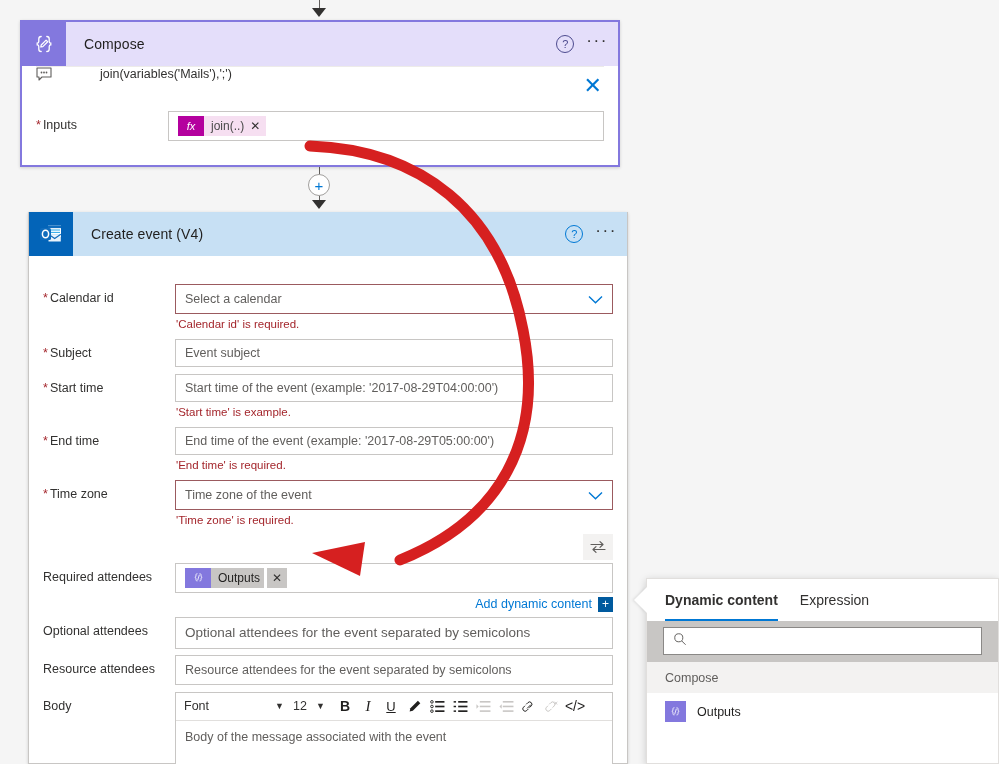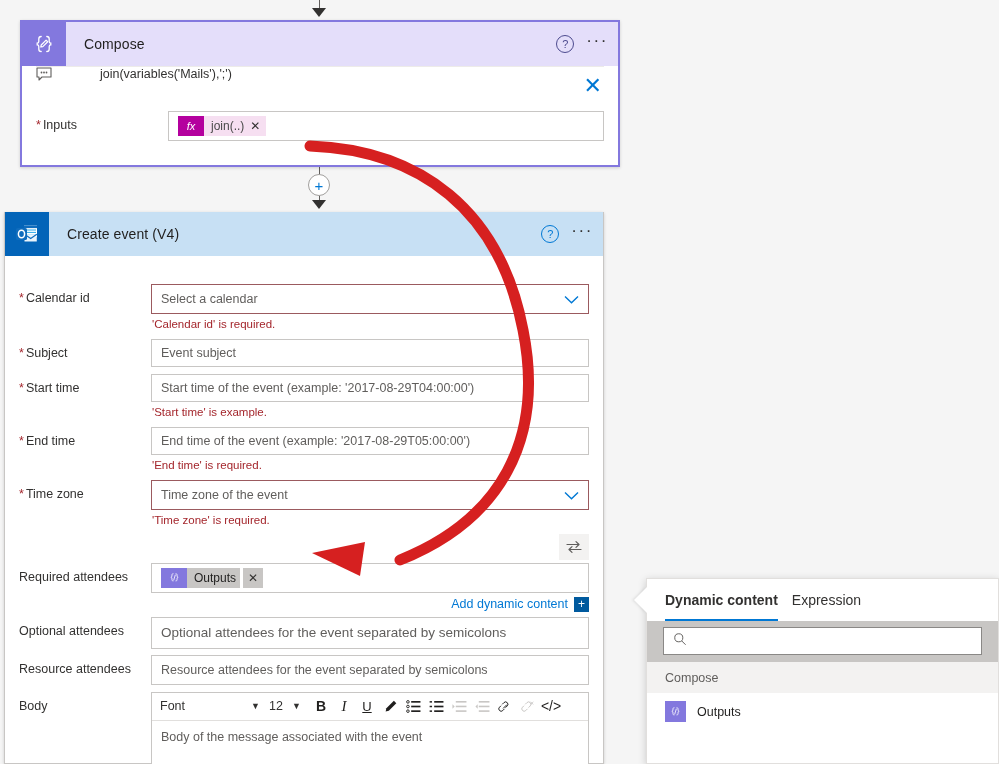--- a/index.html
+++ b/index.html
@@ -28,21 +28,21 @@
     cursor: pointer;
   }
 
   
   .card {
     position: absolute; background: #fff;
     box-shadow: 0 1px 3px rgba(0,0,0,.16);
   }
   .card.compose { left: 20px; top: 20px; width: 600px; height: 147px;
     border: 2px solid #8378de; }
-  .card.createevent { left: 4px; top: 212px; width: 600px; height: 552px;
+  .card.createevent { left: 28px; top: 212px; width: 600px; height: 552px;
     border: 1px solid #c8c6c4; border-top: none; }
 
   .card-head { display: flex; align-items: center; height: 44px; position: relative; }
   .compose .card-head { background: #e4defa; }
   .createevent .card-head { background: #c7e0f4; }
 
   .head-icon {
     width: 44px; height: 44px; flex: 0 0 44px;
     display: flex; align-items: center; justify-content: center;
   }
@@ -166,21 +166,21 @@
     position: absolute; left: 646px; top: 578px; width: 353px; height: 186px;
     background: #fff; box-shadow: 0 2px 8px rgba(0,0,0,.18);
     border: 1px solid #e1dfdd;
   }
   .dcp-notch {
     position: absolute; left: -13px; top: 8px; width: 0; height: 0;
     border-top: 13px solid transparent; border-bottom: 13px solid transparent;
     border-right: 13px solid #fff;
     filter: drop-shadow(-2px 0 1px rgba(0,0,0,.08));
   }
-  .dcp-tabs { display: flex; height: 42px; align-items: center; padding: 0 18px; gap: 14px; }
+  .dcp-tabs { display: flex; height: 42px; align-items: center; padding: 0 18px; gap: 22px; }
   .dcp-tab {
     font-size: 14px; color: #323130; height: 42px; display: flex;
     align-items: center; cursor: pointer; position: relative;
   }
   .dcp-tab.active { font-weight: bold; }
   .dcp-tab.active:after {
     content: ""; position: absolute; left: 0; right: 0; bottom: 0;
     height: 2px; background: #0078d4;
   }
   .dcp-searchwrap { background: #c8c6c4; padding: 6px 16px 7px; }

